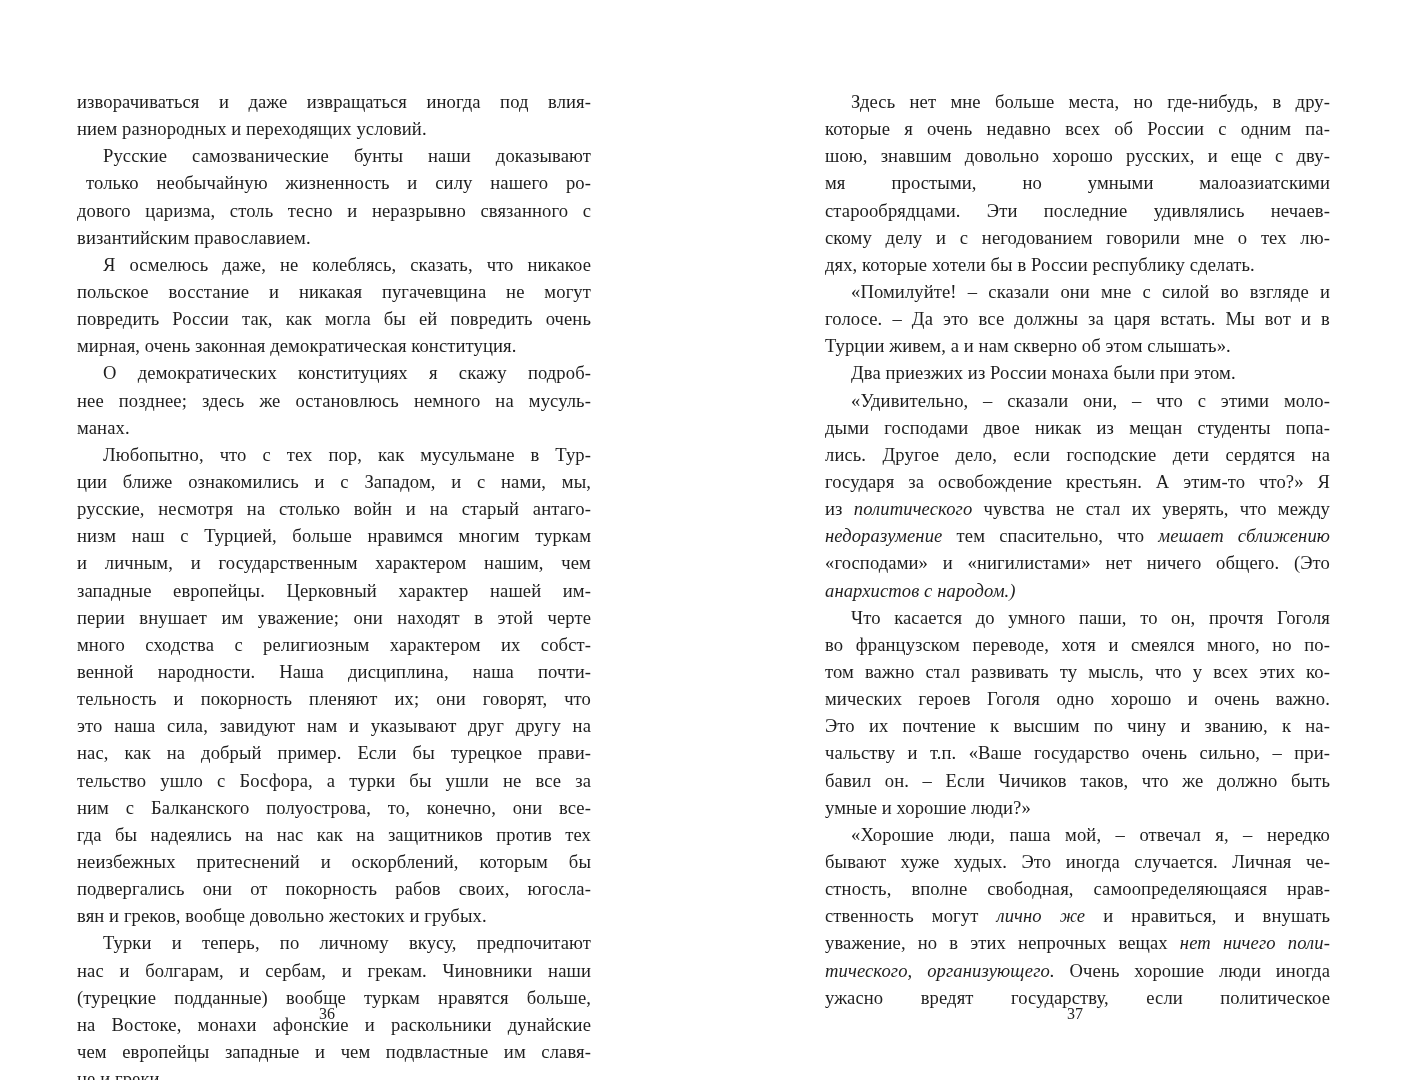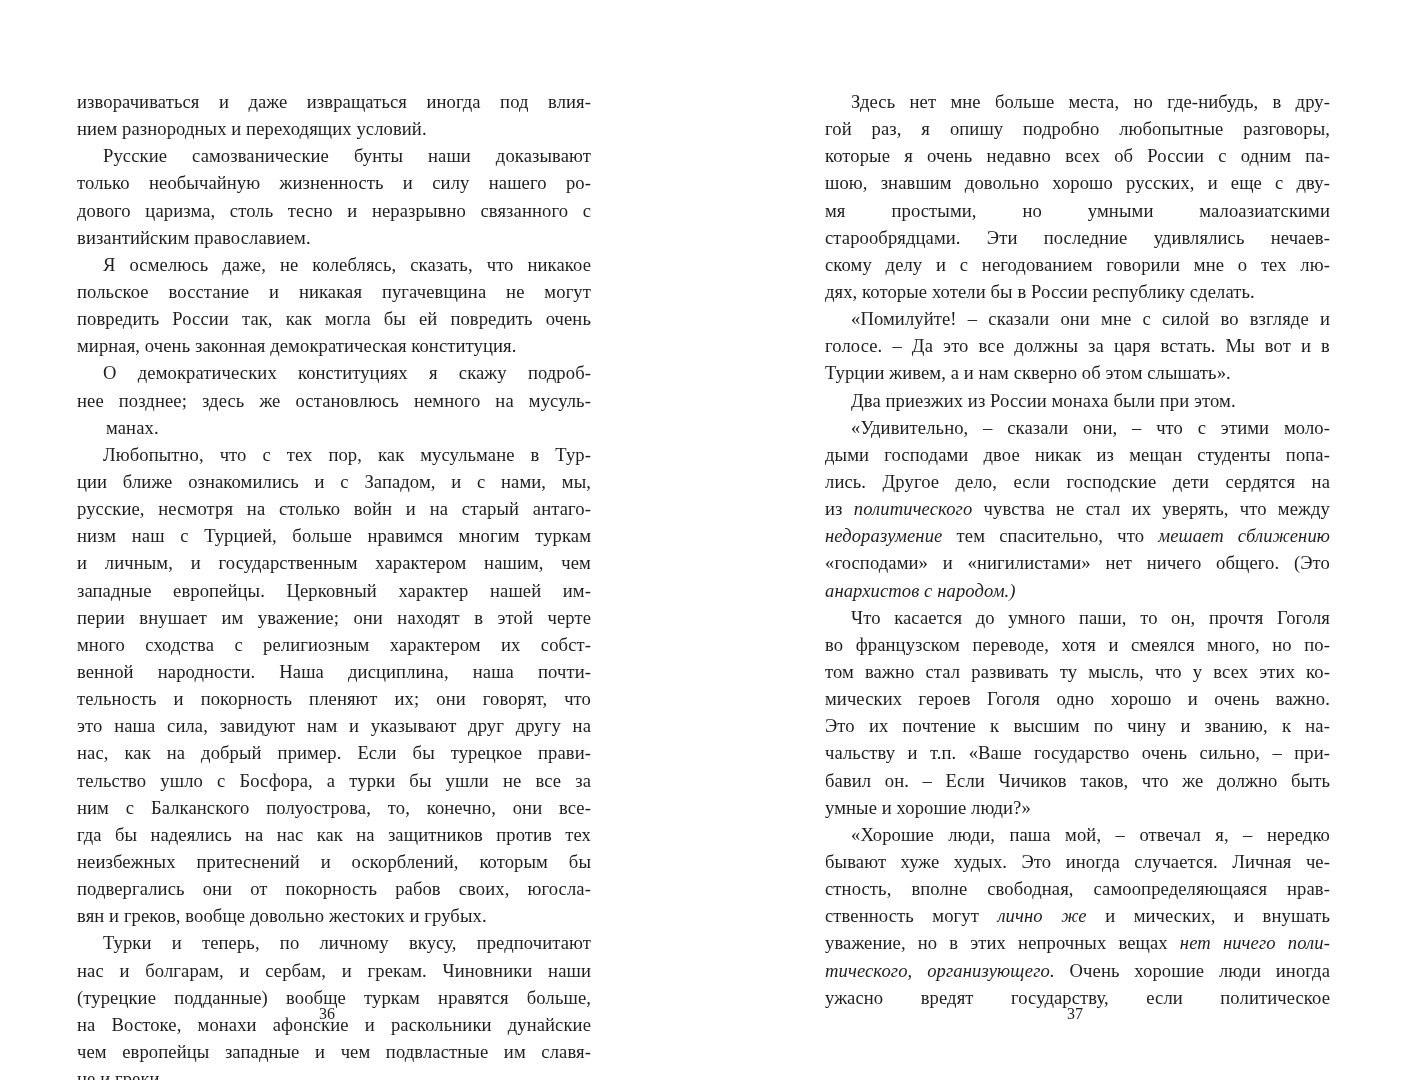--- a/index.html
+++ b/index.html
@@ -26,30 +26,30 @@
   .page.right .pnum { left: 341px; }
 </style>
 </head>
 <body>
 
 <div class="page left">
   <div class="col">
       <div class="line" style="white-space: nowrap;"><span>изворачиваться и даже извращаться иногда под влия-</span></div>
       <div class="line end" style="white-space: nowrap;"><span>нием разнородных и переходящих условий.</span></div>
       <div class="line indent" style="white-space: nowrap;"><span>Русские самозванические бунты наши доказывают</span></div>
-      <div class="line" style="white-space: nowrap;"><span>только необычайную жизненность и силу нашего ро-</span></div>
+      <div class="line" style="white-space: nowrap; margin-left: 9px;"><span>только необычайную жизненность и силу нашего ро-</span></div>
       <div class="line" style="white-space: nowrap;"><span>дового царизма, столь тесно и неразрывно связанного с</span></div>
       <div class="line end" style="white-space: nowrap;"><span>византийским православием.</span></div>
       <div class="line indent" style="white-space: nowrap;"><span>Я осмелюсь даже, не колеблясь, сказать, что никакое</span></div>
       <div class="line" style="white-space: nowrap;"><span>польское восстание и никакая пугачевщина не могут</span></div>
       <div class="line" style="white-space: nowrap;"><span>повредить России так, как могла бы ей повредить очень</span></div>
       <div class="line end" style="white-space: nowrap;"><span>мирная, очень законная демократическая конституция.</span></div>
       <div class="line indent" style="white-space: nowrap;"><span>О демократических конституциях я скажу подроб-</span></div>
       <div class="line" style="white-space: nowrap;"><span>нее позднее; здесь же остановлюсь немного на мусуль-</span></div>
-      <div class="line end" style="white-space: nowrap; margin-left: 29px;"><span>манах.</span></div>
+      <div class="line end" style="white-space: nowrap;"><span>манах.</span></div>
       <div class="line indent" style="white-space: nowrap;"><span>Любопытно, что с тех пор, как мусульмане в Тур-</span></div>
       <div class="line" style="white-space: nowrap;"><span>ции ближе ознакомились и с Западом, и с нами, мы,</span></div>
       <div class="line" style="white-space: nowrap;"><span>русские, несмотря на столько войн и на старый антаго-</span></div>
       <div class="line" style="white-space: nowrap;"><span>низм наш с Турцией, больше нравимся многим туркам</span></div>
       <div class="line" style="white-space: nowrap;"><span>и личным, и государственным характером нашим, чем</span></div>
       <div class="line" style="white-space: nowrap;"><span>западные европейцы. Церковный характер нашей им-</span></div>
       <div class="line" style="white-space: nowrap;"><span>перии внушает им уважение; они находят в этой черте</span></div>
       <div class="line" style="white-space: nowrap;"><span>много сходства с религиозным характером их собст-</span></div>
       <div class="line" style="white-space: nowrap;"><span>венной народности. Наша дисциплина, наша почти-</span></div>
       <div class="line" style="white-space: nowrap;"><span>тельность и покорность пленяют их; они говорят, что</span></div>
@@ -67,48 +67,48 @@
       <div class="line" style="white-space: nowrap;"><span>на Востоке, монахи афонские и раскольники дунайские</span></div>
       <div class="line" style="white-space: nowrap;"><span>чем европейцы западные и чем подвластные им славя-</span></div>
       <div class="line end" style="white-space: nowrap;"><span>не и греки.</span></div>
     </div>
   <div class="pnum">36</div>
 </div>
 
 <div class="page right">
   <div class="col">
       <div class="line indent" style="white-space: nowrap;"><span>Здесь нет мне больше места, но где-нибудь, в дру-</span></div>
-      <div class="line" style="white-space: nowrap;"><span>гой раз, я опишу подробно любопытные разговоры,</span></div>
       <div class="line" style="white-space: nowrap;"><span>которые я очень недавно всех об России с одним па-</span></div>
       <div class="line" style="white-space: nowrap;"><span>шою, знавшим довольно хорошо русских, и еще с дву-</span></div>
       <div class="line" style="white-space: nowrap;"><span>мя простыми, но умными малоазиатскими</span></div>
       <div class="line" style="white-space: nowrap;"><span>старообрядцами. Эти последние удивлялись нечаев-</span></div>
       <div class="line" style="white-space: nowrap;"><span>скому делу и с негодованием говорили мне о тех лю-</span></div>
       <div class="line end" style="white-space: nowrap;"><span>дях, которые хотели бы в России республику сделать.</span></div>
       <div class="line indent" style="white-space: nowrap;"><span>«Помилуйте! – сказали они мне с силой во взгляде и</span></div>
       <div class="line" style="white-space: nowrap;"><span>голосе. – Да это все должны за царя встать. Мы вот и в</span></div>
       <div class="line end" style="white-space: nowrap;"><span>Турции живем, а и нам скверно об этом слышать».</span></div>
       <div class="line indent end" style="white-space: nowrap;"><span>Два приезжих из России монаха были при этом.</span></div>
       <div class="line indent" style="white-space: nowrap;"><span>«Удивительно, – сказали они, – что с этими моло-</span></div>
       <div class="line" style="white-space: nowrap;"><span>дыми господами двое никак из мещан студенты попа-</span></div>
       <div class="line" style="white-space: nowrap;"><span>лись. Другое дело, если господские дети сердятся на</span></div>
+      <div class="line" style="white-space: nowrap;"><span>государя за освобождение крестьян. А этим-то что?» Я</span></div>
       <div class="line" style="white-space: nowrap;"><span>из </span><span class="it">политического</span><span> чувства не стал их уверять, что между</span></div>
       <div class="line" style="white-space: nowrap;"><span class="it">недоразумение</span><span> тем спасительно, что </span><span class="it">мешает сближению</span></div>
       <div class="line" style="white-space: nowrap;"><span>«господами» и «нигилистами» нет ничего общего. (Это</span></div>
       <div class="line end" style="white-space: nowrap;"><span class="it">анархистов с народом.)</span></div>
       <div class="line indent" style="white-space: nowrap;"><span>Что касается до умного паши, то он, прочтя Гоголя</span></div>
       <div class="line" style="white-space: nowrap;"><span>во французском переводе, хотя и смеялся много, но по-</span></div>
       <div class="line" style="white-space: nowrap;"><span>том важно стал развивать ту мысль, что у всех этих ко-</span></div>
       <div class="line" style="white-space: nowrap;"><span>мических героев Гоголя одно хорошо и очень важно.</span></div>
       <div class="line" style="white-space: nowrap;"><span>Это их почтение к высшим по чину и званию, к на-</span></div>
       <div class="line" style="white-space: nowrap;"><span>чальству и т.п. «Ваше государство очень сильно, – при-</span></div>
       <div class="line" style="white-space: nowrap;"><span>бавил он. – Если Чичиков таков, что же должно быть</span></div>
       <div class="line end" style="white-space: nowrap;"><span>умные и хорошие люди?»</span></div>
       <div class="line indent" style="white-space: nowrap;"><span>«Хорошие люди, паша мой, – отвечал я, – нередко</span></div>
       <div class="line" style="white-space: nowrap;"><span>бывают хуже худых. Это иногда случается. Личная че-</span></div>
       <div class="line" style="white-space: nowrap;"><span>стность, вполне свободная, самоопределяющаяся нрав-</span></div>
-      <div class="line" style="white-space: nowrap;"><span>ственность могут </span><span class="it">лично же</span><span> и мических, и внушать</span></div>
+      <div class="line" style="white-space: nowrap;"><span>ственность могут </span><span class="it">лично же</span><span> и нравиться, и внушать</span></div>
       <div class="line" style="white-space: nowrap;"><span>уважение, но в этих непрочных вещах </span><span class="it">нет ничего поли-</span></div>
       <div class="line" style="white-space: nowrap;"><span class="it">тического, организующего.</span><span> Очень хорошие люди иногда</span></div>
       <div class="line" style="white-space: nowrap;"><span>ужасно вредят государству, если политическое</span></div>
     </div>
   <div class="pnum">37</div>
 </div>
 
 </body></html>

